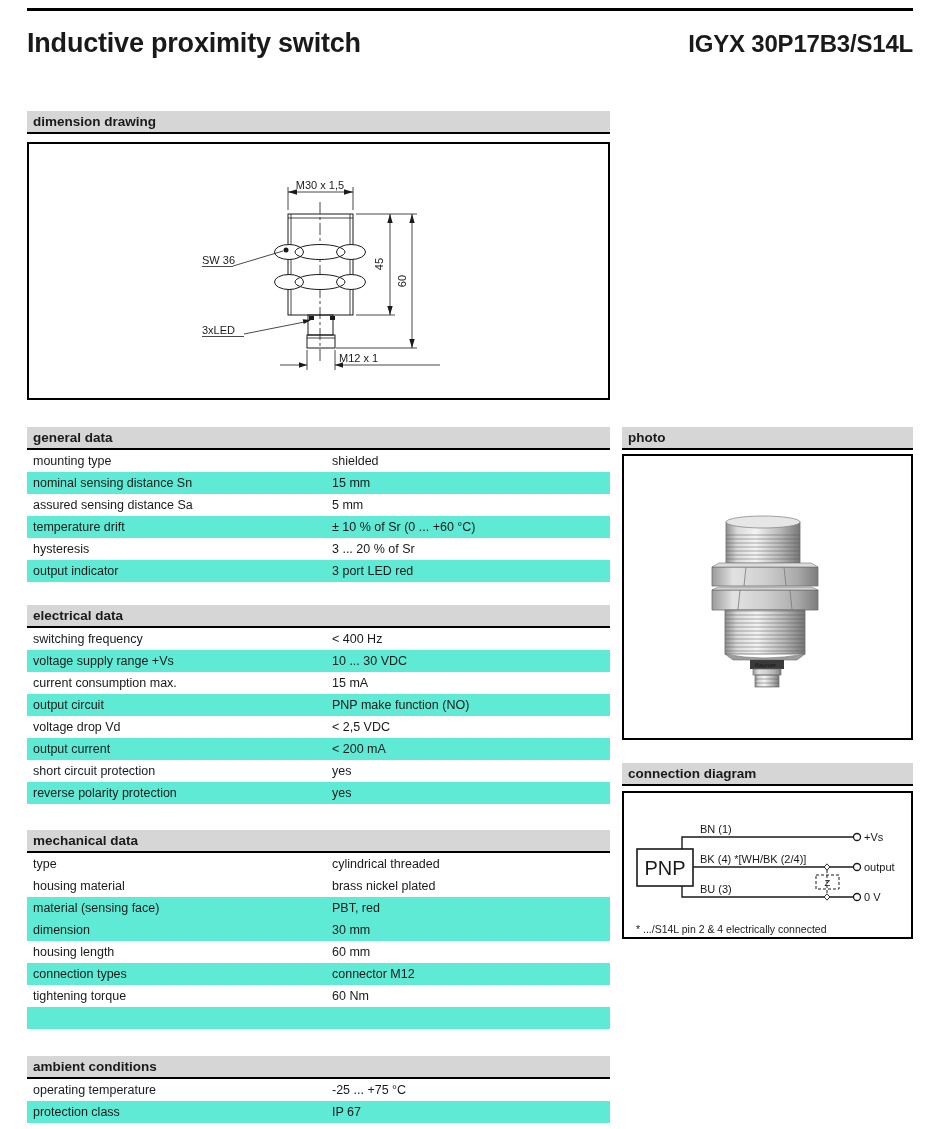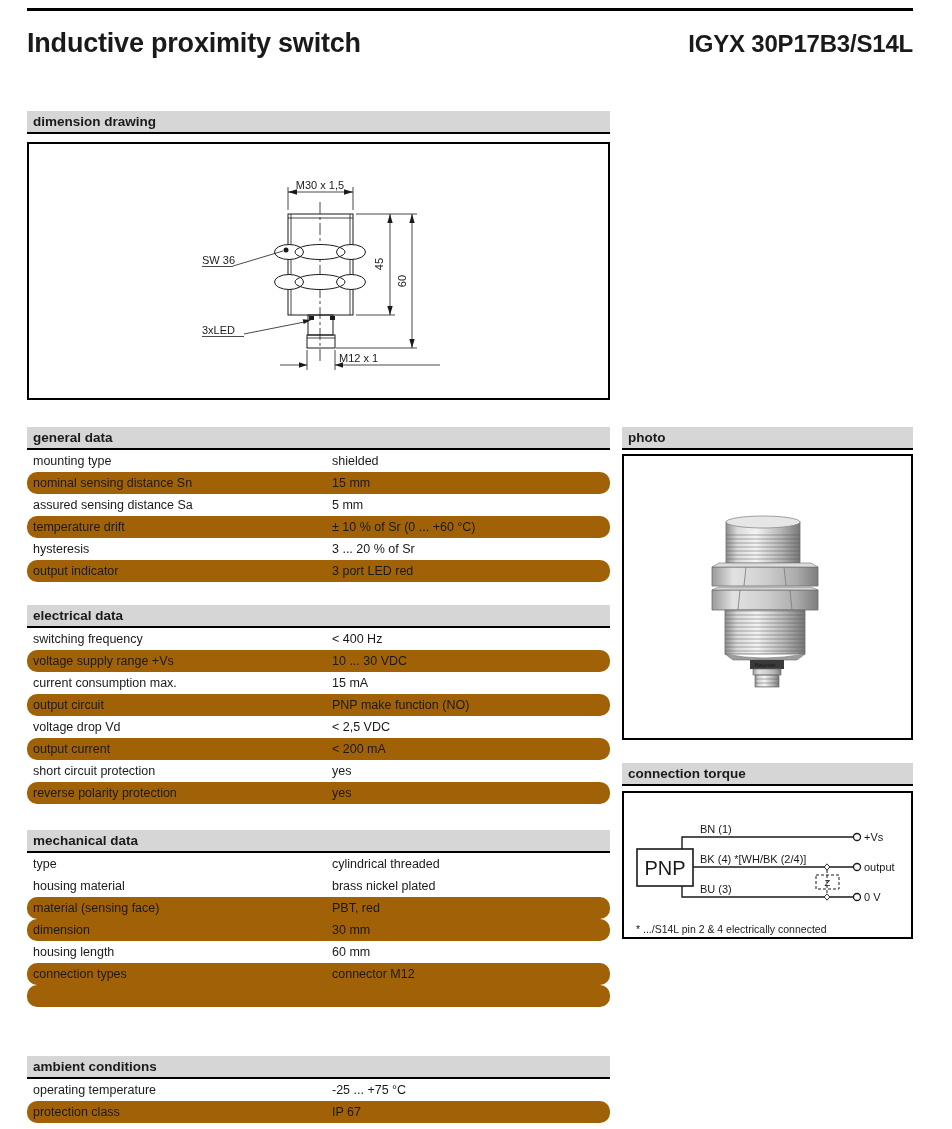--- a/index.html
+++ b/index.html
@@ -21,21 +21,21 @@
   .sec-conn{left:622px;top:763px;width:291px;}
 
   .section-bar{height:21px;line-height:21px;background:#d6d6d6;border-bottom:2px solid #000;
                font-weight:bold;font-size:13.5px;padding-left:6px;}
   .frame{box-sizing:border-box;border:2px solid #000;background:#fff;}
   .drawbox{margin-top:8px;height:258px;}
   .photobox{margin-top:4px;height:286px;}
   .connbox{margin-top:5px;height:148px;}
 
   .tbl .row{display:flex;height:22px;line-height:22px;font-size:12.5px;}
-  .tbl .row.alt{background:#a16207;border-radius:10px;}
+  .tbl .row.alt{background:#5eead4;}
   .tbl .lbl{width:305px;padding-left:6px;box-sizing:border-box;white-space:nowrap;}
   .tbl .val{flex:1;white-space:nowrap;}
 
   svg{display:block;}
   svg text{font-family:"Liberation Sans", sans-serif;fill:#1a1a1a;}
   .dline{stroke:#1a1a1a;stroke-width:1;fill:none;}
   .dthin{stroke:#1a1a1a;stroke-width:0.8;fill:none;}
   .dfill{fill:#1a1a1a;stroke:none;}
   .wfill{fill:#fff;stroke:none;}
   .wire{stroke:#1a1a1a;stroke-width:1.4;fill:none;}
@@ -212,20 +212,24 @@
         <div class="lbl">dimension</div>
         <div class="val">30 mm</div>
       </div>
     <div class="row">
         <div class="lbl">housing length</div>
         <div class="val">60 mm</div>
       </div>
     <div class="row alt">
         <div class="lbl">connection types</div>
         <div class="val">connector M12</div>
+      </div>
+    <div class="row">
+        <div class="lbl">tightening torque</div>
+        <div class="val">60 Nm</div>
       </div>
     <div class="row alt">
         <div class="lbl"></div>
         <div class="val"></div>
       </div>
   </div>
 
   <div class="section sec-amb tbl">
     <div class="section-bar">ambient conditions</div>
     <div class="row">
@@ -285,21 +289,21 @@
         <text x="133" y="213" font-size="6" fill="#eee">Baumer</text>
 
         <rect x="131" y="215" width="28" height="6" fill="url(#nutG)" stroke="#6f6f6f" stroke-width="0.7"></rect>
         <rect x="133" y="221" width="24" height="12" fill="url(#metalH)" stroke="#6f6f6f" stroke-width="0.7"></rect>
         <rect x="133" y="221" width="24" height="12" fill="url(#thr)"></rect>
       </svg>
     </div>
   </div>
 
   <div class="section sec-conn">
-    <div class="section-bar">connection torque</div>
+    <div class="section-bar">connection diagram</div>
     <div class="frame connbox">
       <svg width="287" height="144" viewBox="2 2 287 144">
 
         <rect x="15" y="58" width="56" height="37" fill="#fff" stroke="#1a1a1a" stroke-width="1.6"></rect>
         <text x="43" y="84" font-size="20" text-anchor="middle">PNP</text>
 
         <polyline points="60,58 60,46 232,46" class="wire"></polyline>
         <line x1="71" y1="76" x2="232" y2="76" class="wire"></line>
         <polyline points="60,95 60,106 232,106" class="wire"></polyline>
 

